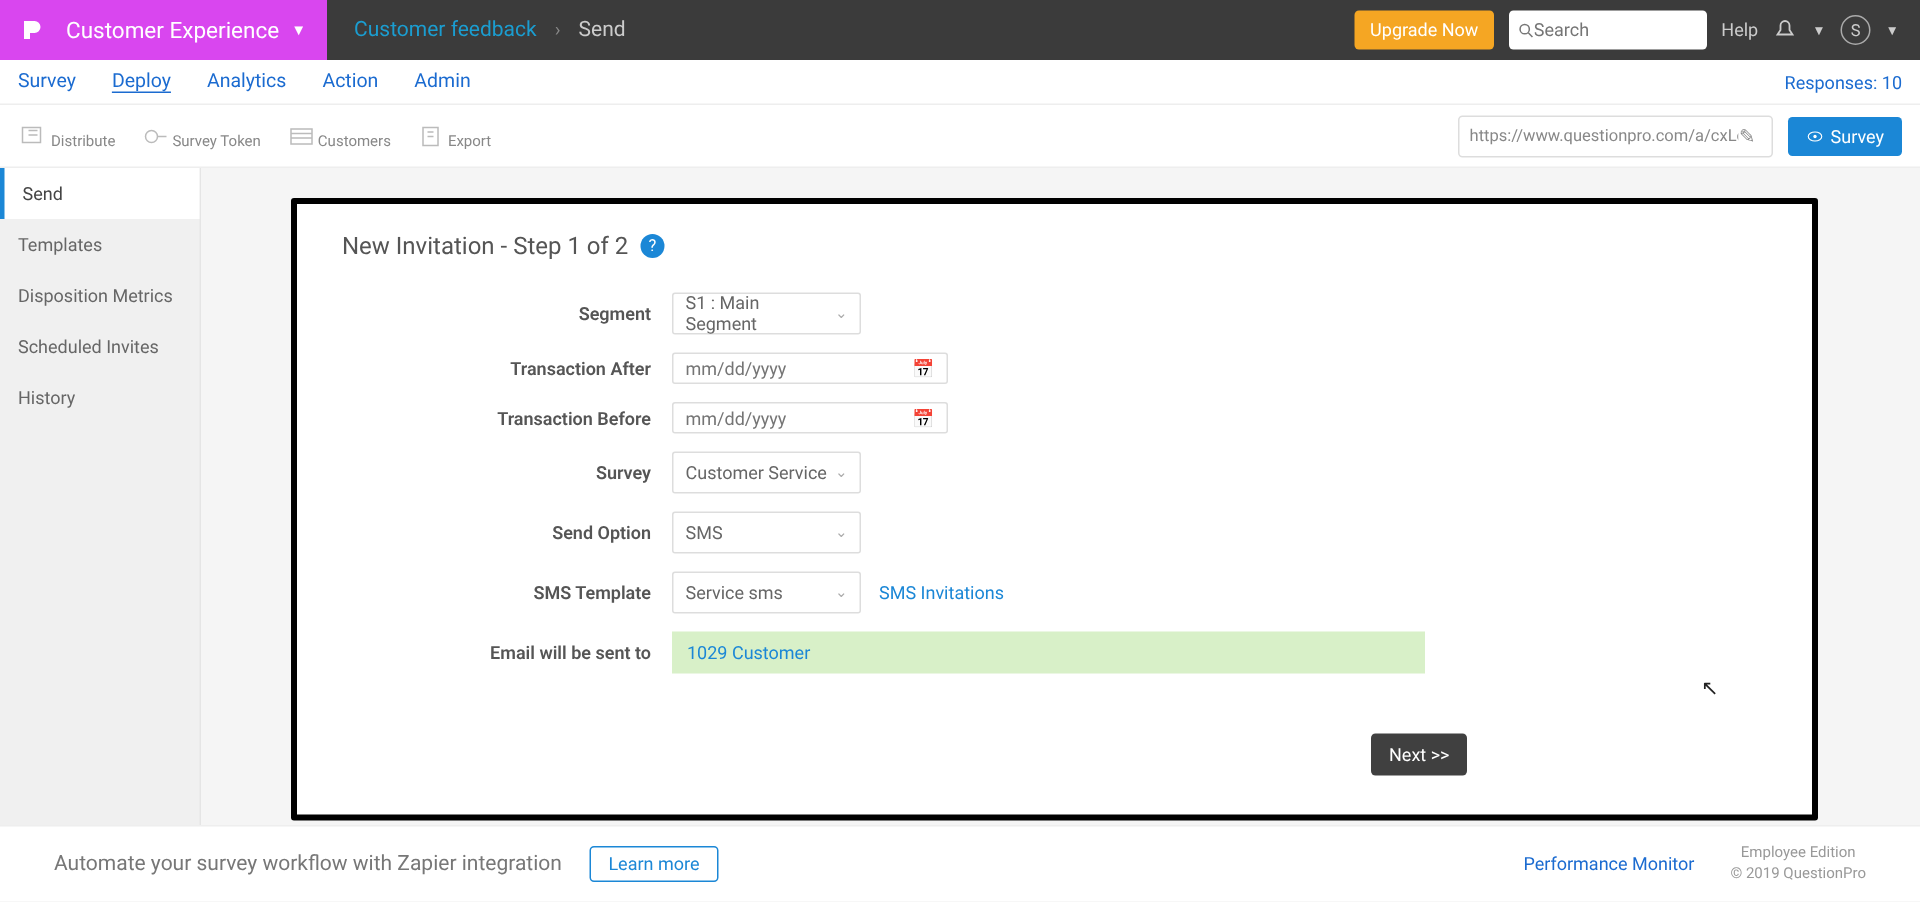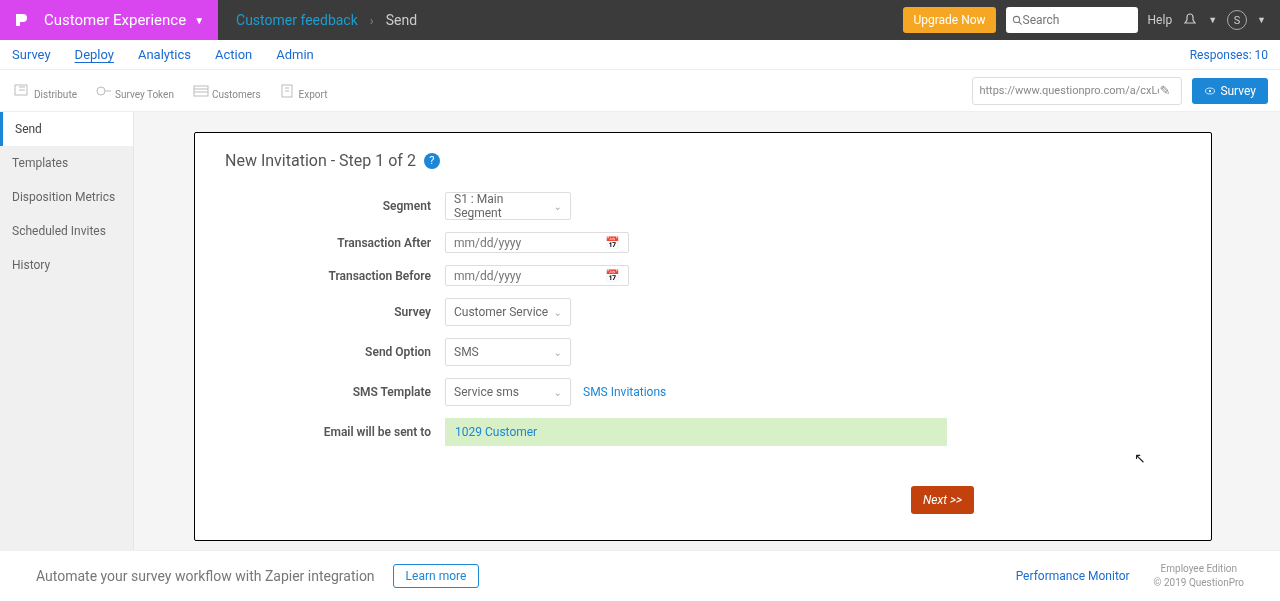--- a/index.html
+++ b/index.html
@@ -38,34 +38,34 @@
 .url-edit { color:#888; cursor:pointer; }
 .preview-btn { background:#1b87d6; color:#fff; border:none; padding:6px 12px; border-radius:3px; font-size:12px; cursor:pointer; display:flex; align-items:center; gap:4px; }
 
 
 .body-row { display:flex; height: 438px; }
 .sidebar { width: 134px; background:#f0f0f0; border-right:1px solid #e5e5e5; }
 .side-item { padding: 10px 12px; font-size:12px; color:#666; cursor:pointer; }
 .side-item.active { background:#fff; border-left:3px solid #1b87d6; color:#444; }
 
 .content { flex:1; padding: 20px 30px 20px 60px; overflow:auto; }
-.card { background:#fff; border:1px solid #000000; border-radius:2px; padding: 18px 30px 26px; width: 1018px; max-width:100%; }
+.card { background:#fff; border:4px solid #000000; border-radius:2px; padding: 18px 30px 26px; width: 1018px; max-width:100%; }
 .card-title { font-size:16px; color:#555; display:flex; align-items:center; gap:8px; margin-bottom: 22px; }
 .help-circ { width:16px; height:16px; border-radius:50%; background:#1b87d6; color:#fff; font-size:11px; display:flex; align-items:center; justify-content:center; }
 
 .form-row { display:flex; align-items:center; margin-bottom: 12px; }
 .form-label { width: 220px; text-align:right; font-size:12px; color:#555; font-weight:600; padding-right: 14px; }
 .select-ctl { border:1px solid #ddd; border-radius:2px; height:28px; width:126px; padding:0 8px; display:flex; align-items:center; justify-content:space-between; font-size:12px; color:#666; cursor:pointer; background:#fff; }
 .select-ctl .chev { color:#aaa; font-size:10px; }
 .date-ctl { border:1px solid #ddd; border-radius:2px; height:21px; width:184px; padding:0 8px; display:flex; align-items:center; justify-content:space-between; background:#fff; }
 .date-ctl input { border:none; outline:none; font-size:12px; color:#888; width:140px; }
 .date-ctl .cal { color:#888; font-size:12px; }
 .link-inline { color:#1b87d6; font-size:12px; margin-left:12px; cursor:pointer; }
 .recipient-bar { background:#d8f0c8; height:28px; flex:1; max-width:502px; display:flex; align-items:center; padding:0 10px; font-size:12px; color:#1b87d6; }
-.next-btn { background:#c2410c; color:#fff; border:none; padding:7px 12px; border-radius:3px; font-size:12px; cursor:pointer; margin-top: 28px; margin-left: 686px; font-style: italic; }
+.next-btn { background:#404040; color:#fff; border:none; padding:7px 12px; border-radius:3px; font-size:12px; cursor:pointer; margin-top: 28px; margin-left: 686px; }
 
 
 .footer { position:absolute; bottom:0; left:0; right:0; background:#fff; border-top:1px solid #eee; height:51px; display:flex; align-items:center; padding:0 36px; }
 .promo { color:#777; font-size:14px; }
 .learn-btn { border:1px solid #1b87d6; color:#1b87d6; background:#fff; border-radius:3px; padding:4px 12px; font-size:12px; margin-left:18px; cursor:pointer; }
 .perf { margin-left:auto; color:#1b6bd0; font-size:12px; }
 .edition { margin-left:24px; text-align:center; font-size:10px; color:#999; line-height:1.4; }
 
 .cursor-arrow { position:absolute; left:1134px; top:450px; font-size:14px; color:#222; pointer-events:none; }
 

